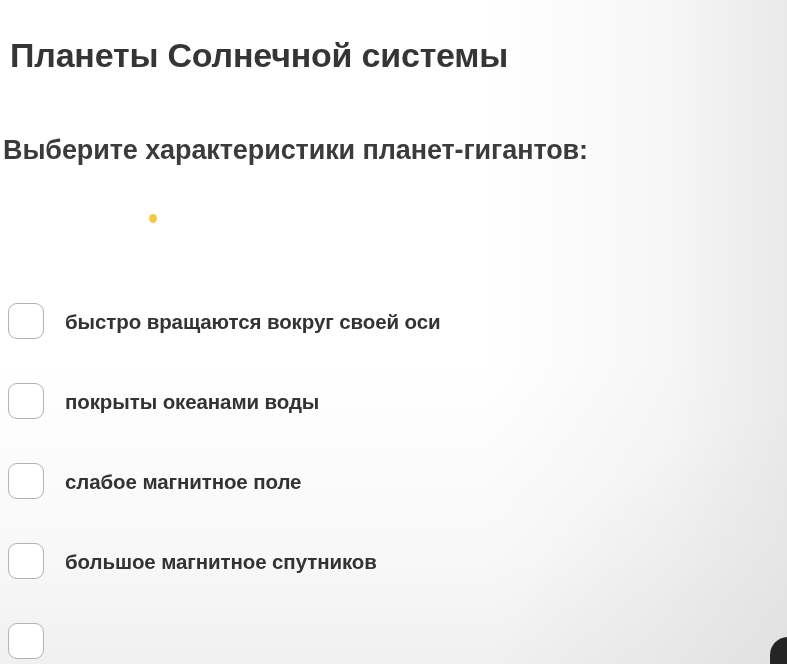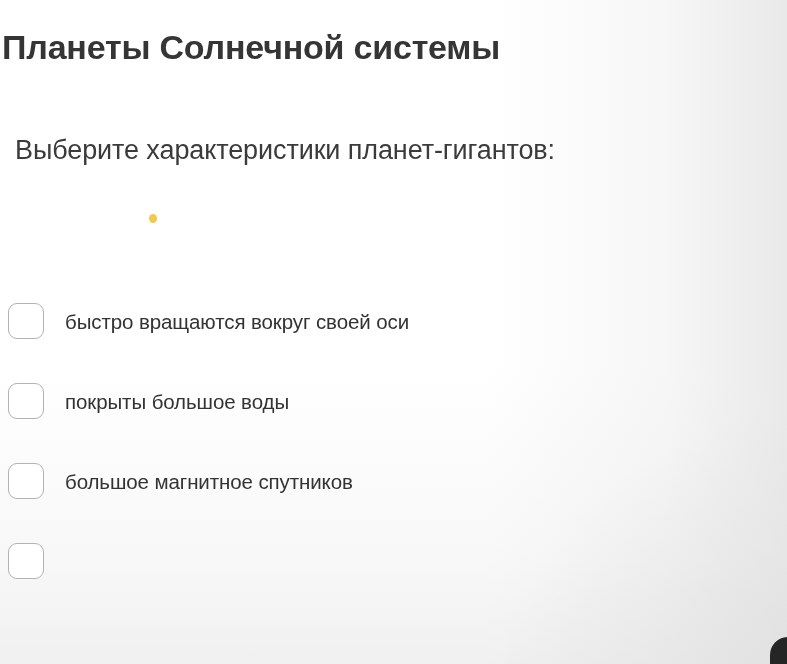--- a/index.html
+++ b/index.html
@@ -58,37 +58,37 @@
 
   #content {
     position: relative;
     z-index: 2;
   }
 
   .page-title {
     position: absolute;
     left: 2px;
     top: 25px;
-    margin: 0;
+    margin: 8px;
     font-size: 34px;
     line-height: 44px;
     font-weight: bold;
     letter-spacing: -0.2px;
     color: #353535;
     white-space: nowrap;
   }
 
   .question-prompt {
     position: absolute;
-    left: 15px;
+    left: 3px;
     top: 131px;
     margin: 0;
     font-size: 27px;
     line-height: 38px;
-    font-weight: normal;
+    font-weight: bold;
     letter-spacing: -0.1px;
     color: #3b3b3b;
     white-space: nowrap;
   }
 
   .bullet-dot {
     position: absolute;
     left: 149px;
     top: 214px;
     width: 8px;
@@ -125,21 +125,21 @@
     border-radius: 9px;
     background: #ffffff;
   }
 
   .option-label {
     position: absolute;
     left: 65px;
     top: 6px;
     font-size: 20.5px;
     line-height: 26px;
-    font-weight: normal;
+    font-weight: bold;
     letter-spacing: -0.1px;
     color: #333333;
     white-space: nowrap;
   }
 
   
   .corner-fab {
     position: absolute;
     left: 770px;
     top: 637px;
@@ -166,21 +166,25 @@
 
     <span class="bullet-dot"></span>
 
     <ul class="options-list" id="options-list">
         <li class="option-row">
           <span class="option-checkbox"></span>
           <span class="option-label">быстро вращаются вокруг своей оси</span>
         </li>
         <li class="option-row">
           <span class="option-checkbox"></span>
-          <span class="option-label">покрыты большое воды</span>
+          <span class="option-label">покрыты океанами воды</span>
+        </li>
+        <li class="option-row">
+          <span class="option-checkbox"></span>
+          <span class="option-label">слабое магнитное поле</span>
         </li>
         <li class="option-row">
           <span class="option-checkbox"></span>
           <span class="option-label">большое магнитное спутников</span>
         </li>
         <li class="option-row">
           <span class="option-checkbox"></span>
         </li>
       </ul>
 

